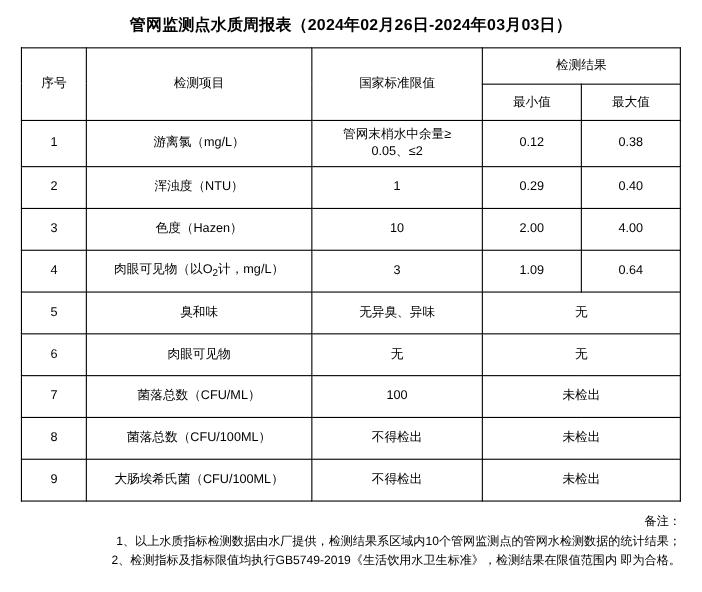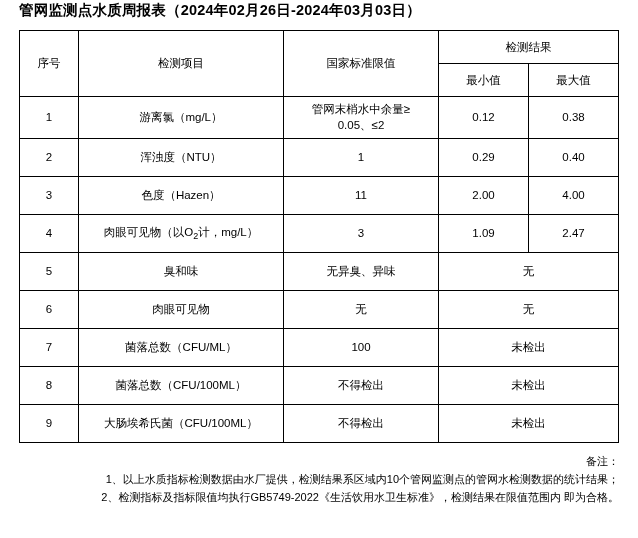--- a/index.html
+++ b/index.html
@@ -17,23 +17,23 @@
   .page {
     width: 638px;
     height: 538px;
     position: relative;
     box-sizing: border-box;
     padding: 0;
   }
   .title-wrap {
     width: 600px;
     margin: 0 auto;
-    padding-top: 1px;
+    padding-top: 14px;
     padding-bottom: 10px;
-    text-align: left;
+    text-align: center;
   }
   .title {
     font-size: 14.5px;
     font-weight: bold;
     letter-spacing: 0.2px;
     line-height: 1.3;
   }
   table.report {
     width: 600px;
     margin: 0 auto;
@@ -125,31 +125,31 @@
         <td>2</td>
         <td>浑浊度（NTU）</td>
         <td>1</td>
         <td>0.29</td>
         <td>0.40</td>
       </tr>
 
       <tr class="body-row">
         <td>3</td>
         <td>色度（Hazen）</td>
-        <td>11</td>
+        <td>10</td>
         <td>2.00</td>
         <td>4.00</td>
       </tr>
 
       <tr class="body-row">
         <td>4</td>
         <td><span>肉眼可见物（以O</span><span class="small-sub">2</span><span>计，mg/L）</span></td>
         <td>3</td>
         <td>1.09</td>
-        <td>2.47</td>
+        <td>0.64</td>
       </tr>
 
       <tr class="body-row">
         <td>5</td>
         <td>臭和味</td>
         <td>无异臭、异味</td>
         <td colspan="2">无</td>
       </tr>
 
       <tr class="body-row">
@@ -179,16 +179,16 @@
         <td>不得检出</td>
         <td colspan="2">未检出</td>
       </tr>
 
     </tbody>
   </table>
 
   <div class="notes">
     <div>备注：</div>
     <div>1、以上水质指标检测数据由水厂提供，检测结果系区域内10个管网监测点的管网水检测数据的统计结果；</div>
-    <div>2、检测指标及指标限值均执行GB5749-2022《生活饮用水卫生标准》，检测结果在限值范围内 即为合格。</div>
+    <div>2、检测指标及指标限值均执行GB5749-2019《生活饮用水卫生标准》，检测结果在限值范围内 即为合格。</div>
   </div>
 
 </div>
 
 </body></html>

